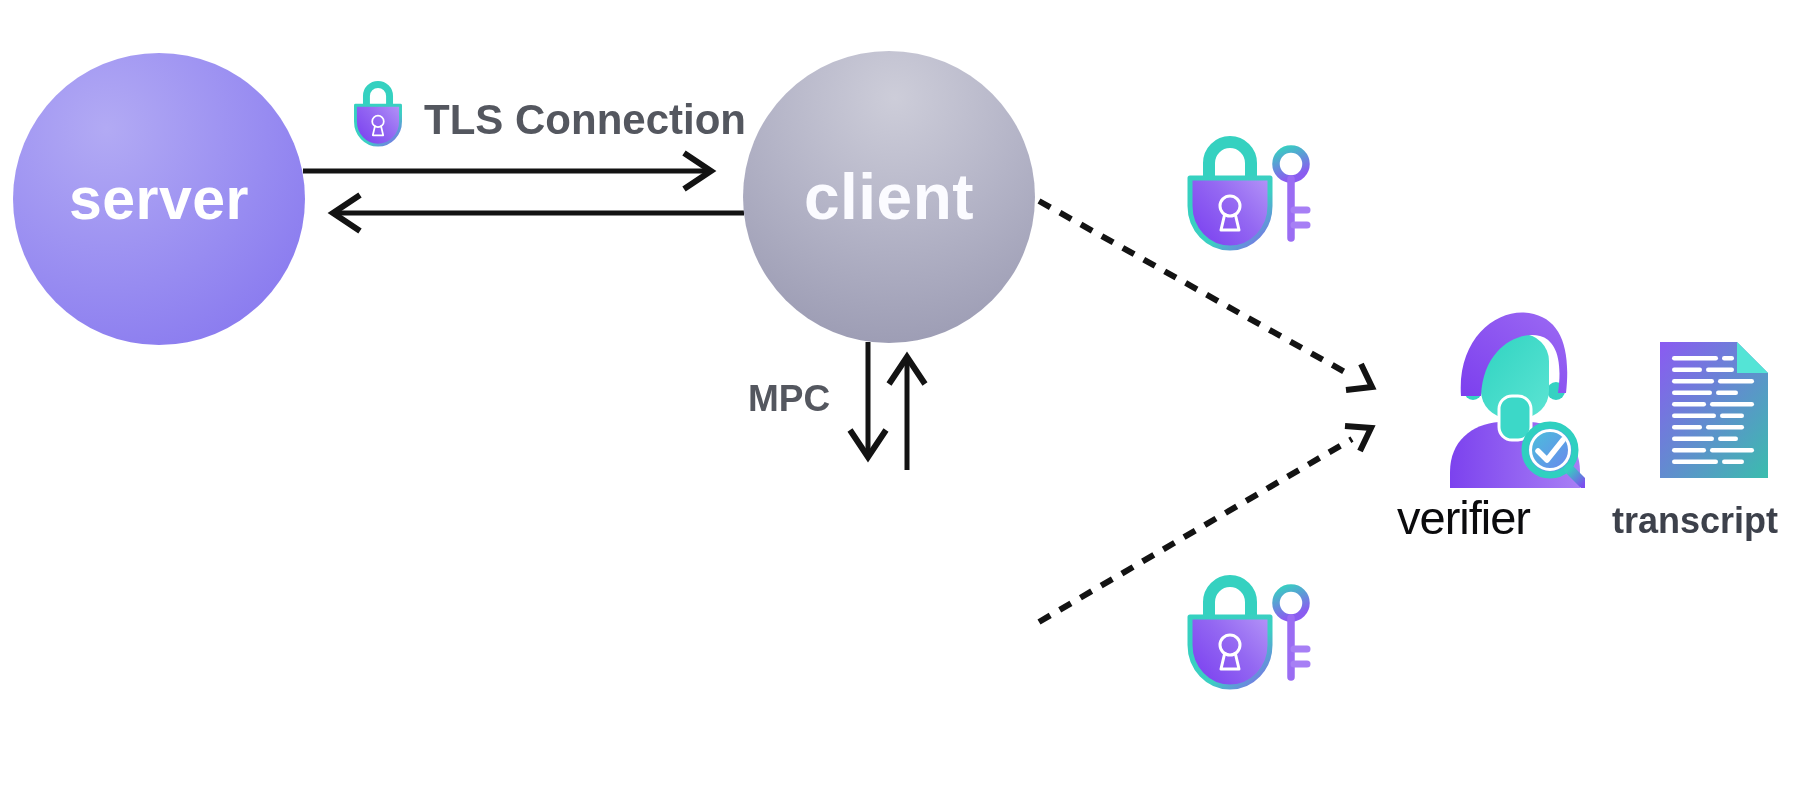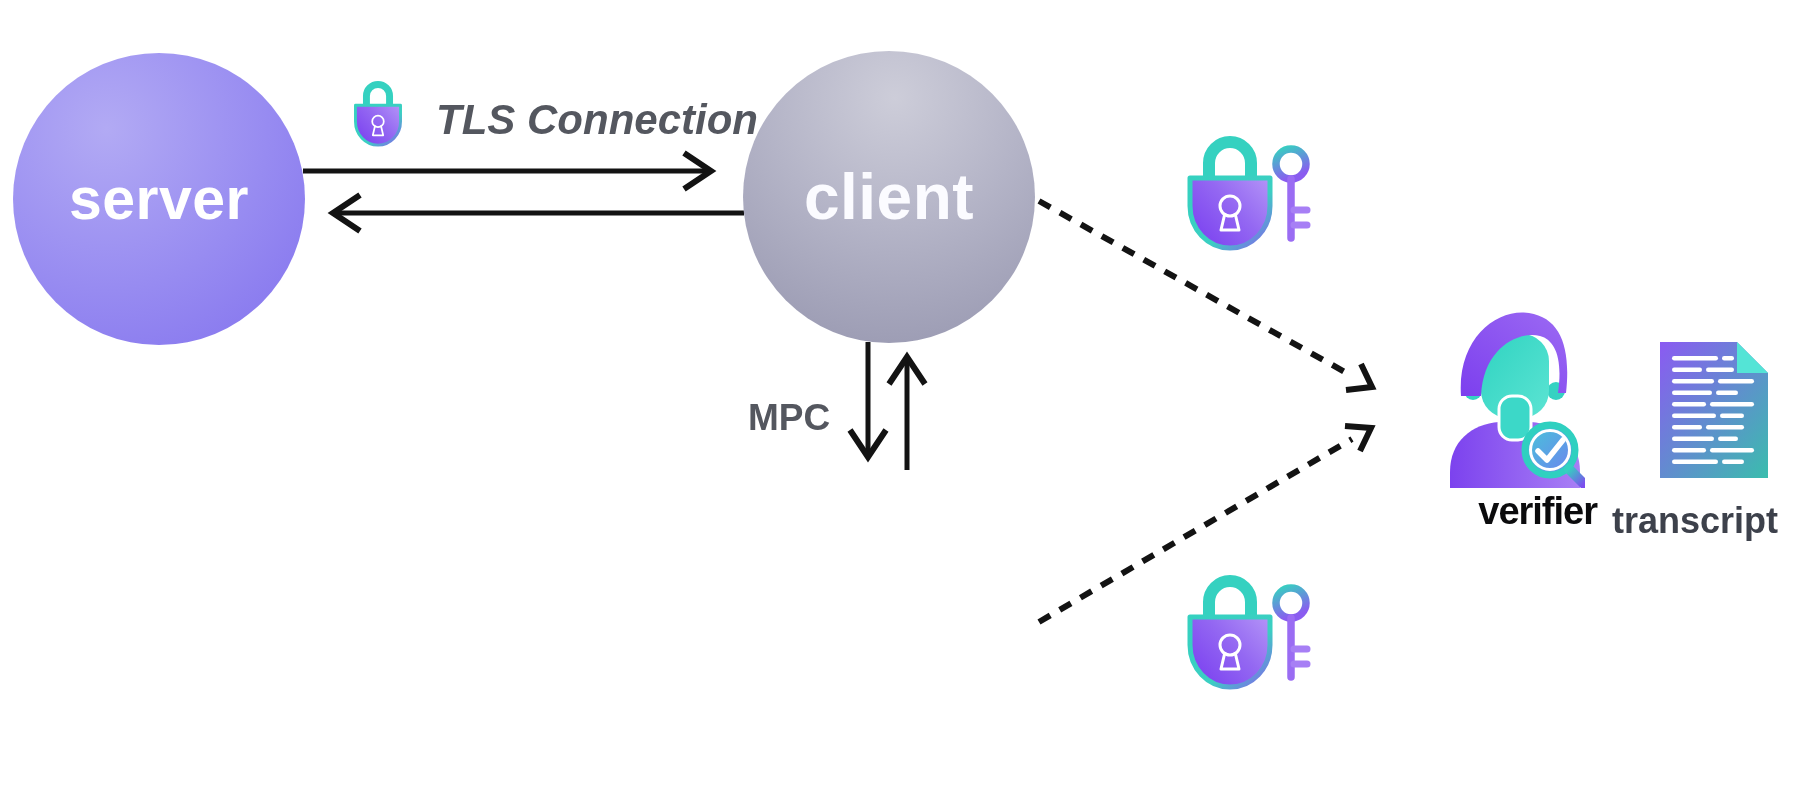--- a/index.html
+++ b/index.html
@@ -16,34 +16,34 @@
   #node-server{left:13px;top:53px;width:292px;height:292px;
     background:radial-gradient(circle at 32% 26%,#b2aaf4 0%,#978bf1 55%,#8271ee 100%);}
   #node-server span{font-size:59px;}
   #node-client{left:743px;top:51px;width:292px;height:292px;text-align:right;}
   #node-notary{left:743px;top:473px;width:296px;height:296px;}
   .gray-node{background:radial-gradient(circle at 52% 16%,#cdcdd9 0%,#b4b4c7 45%,#9595ae 100%);}
   #node-client span,#node-notary span{font-size:64px;color:#fbfbff;}
 
   
   .edge-label{position:absolute;font-weight:700;color:var(--edge-label,#54575f);white-space:nowrap;}
-  #tls-label{left:436px;top:96px;font-size:42px;font-style:italic;}
-  #mpc-label{left:748px;top:378px;font-size:37px;margin-top:19px;}
+  #tls-label{left:424px;top:96px;font-size:42px;}
+  #mpc-label{left:748px;top:378px;font-size:37px;}
 
   
   .icon-abs{position:absolute;}
   #tls-lock-icon{left:352px;top:72px;}
   #lockkey-1{left:1185px;top:122px;}
   #lockkey-2{left:1185px;top:561px;}
   #verifier-icon{left:1437px;top:298px;}
   #transcript-icon{left:1660px;top:342px;}
 
   
-  #verifier-label{position:absolute;left:1397px;top:490px;width:200px;text-align:right;
-    font-size:38px;font-weight:700;color:var(--verifier-label,#0b0b0d);letter-spacing:-1px;}
+  #verifier-label{position:absolute;left:1397px;top:490px;width:200px;text-align:left;
+    font-size:47px;font-weight:400;color:var(--verifier-label,#0b0b0d);letter-spacing:-1px;}
   #transcript-label{position:absolute;left:1612px;top:500px;width:200px;
     font-size:36px;font-weight:700;color:var(--transcript-label,#3d414b);}
 
   
   .ln{stroke:var(--arrow,#131313);stroke-width:5;fill:none;}
   .hd{stroke:var(--arrow,#131313);stroke-width:6;fill:none;stroke-linejoin:miter;}
   .dsh{stroke:var(--arrow,#131313);stroke-width:6;fill:none;stroke-dasharray:13 11;}
 </style>
 </head>
 <body>

